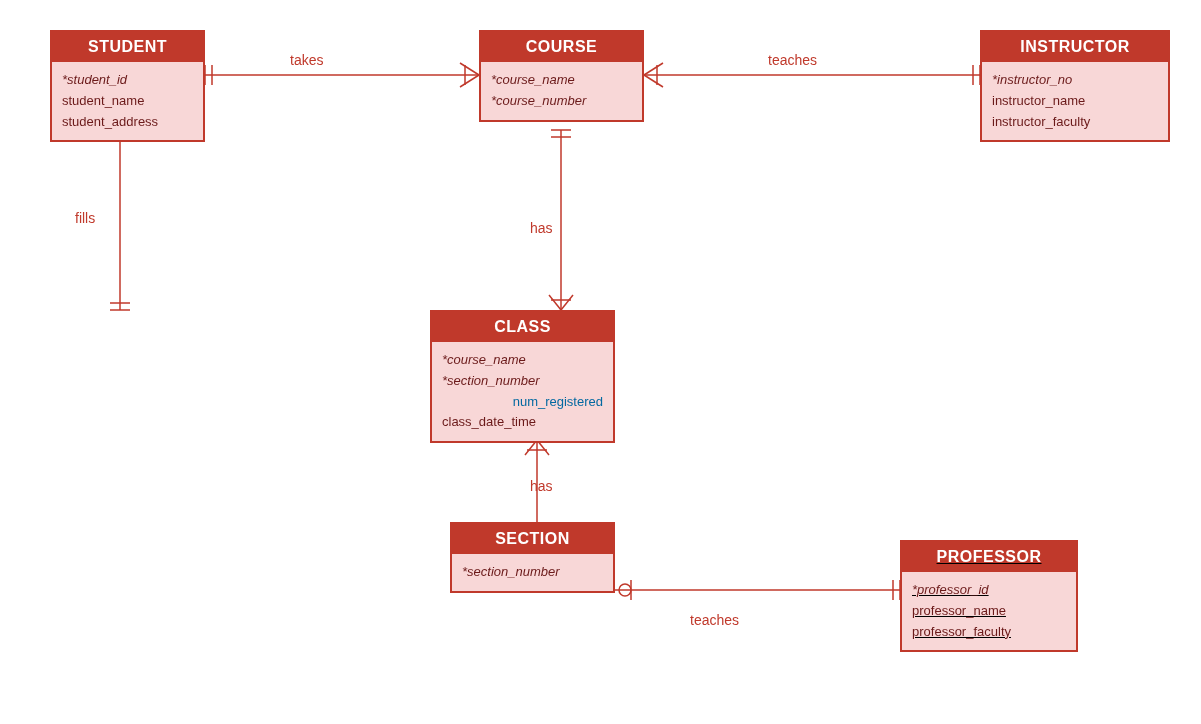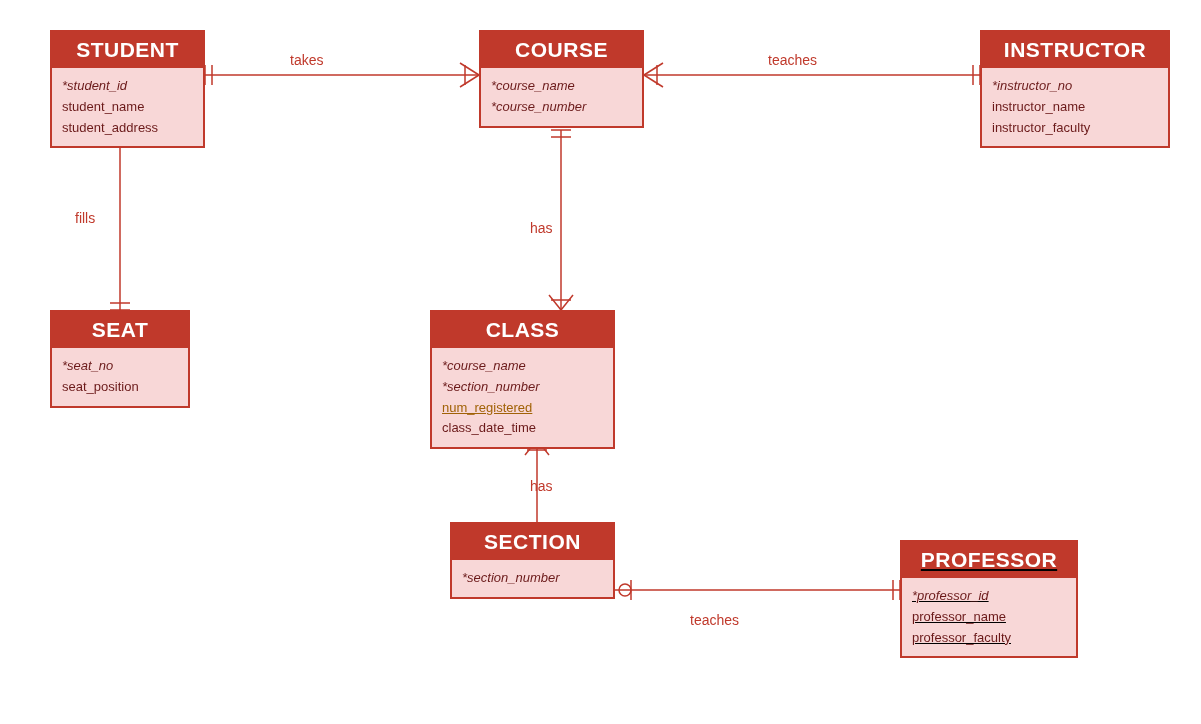--- a/index.html
+++ b/index.html
@@ -19,21 +19,21 @@
     .entity {
       position: absolute;
       border: 2px solid #c0392b;
       background: #f8d7d7;
       min-width: 140px;
     }
     .entity-header {
       background: #c0392b;
       color: #fff;
       font-weight: bold;
-      font-size: 21px;
+      font-size: 16px;
       text-align: center;
       padding: 6px 10px;
       letter-spacing: 0.5px;
     }
     .entity-body {
       padding: 8px 10px;
       font-size: 13px;
       color: #6b1a1a;
       line-height: 1.6;
       border-radius: 21px;
@@ -130,34 +130,27 @@
 
   <div class="entity" style="left:980px; top:30px; width:190px;">
     <div class="entity-header">INSTRUCTOR</div>
     <div class="entity-body">
       <div><em>*instructor_no</em></div>
       <div>instructor_name</div>
       <div>instructor_faculty</div>
     </div>
   </div>
 
-  <div class="entity" style="left:50px; top:310px; width:140px;">
-    <div class="entity-header">SEAT</div>
-    <div class="entity-body">
-      <div><em>*seat_no</em></div>
-      <div>seat_position</div>
-    </div>
-  </div>
 
   <div class="entity" style="left:430px; top:310px; width:185px;">
     <div class="entity-header">CLASS</div>
     <div class="entity-body">
       <div><em>*course_name</em></div>
       <div><em>*section_number</em></div>
-      <div style="color:#a16207; text-decoration:underline;">num_registered</div>
+      <div style="color:#0369a1; text-align:right;">num_registered</div>
       <div>class_date_time</div>
     </div>
   </div>
 
   <div class="entity" style="left:450px; top:522px; width:165px;">
     <div class="entity-header">SECTION</div>
     <div class="entity-body">
       <div><em>*section_number</em></div>
     </div>
   </div>

